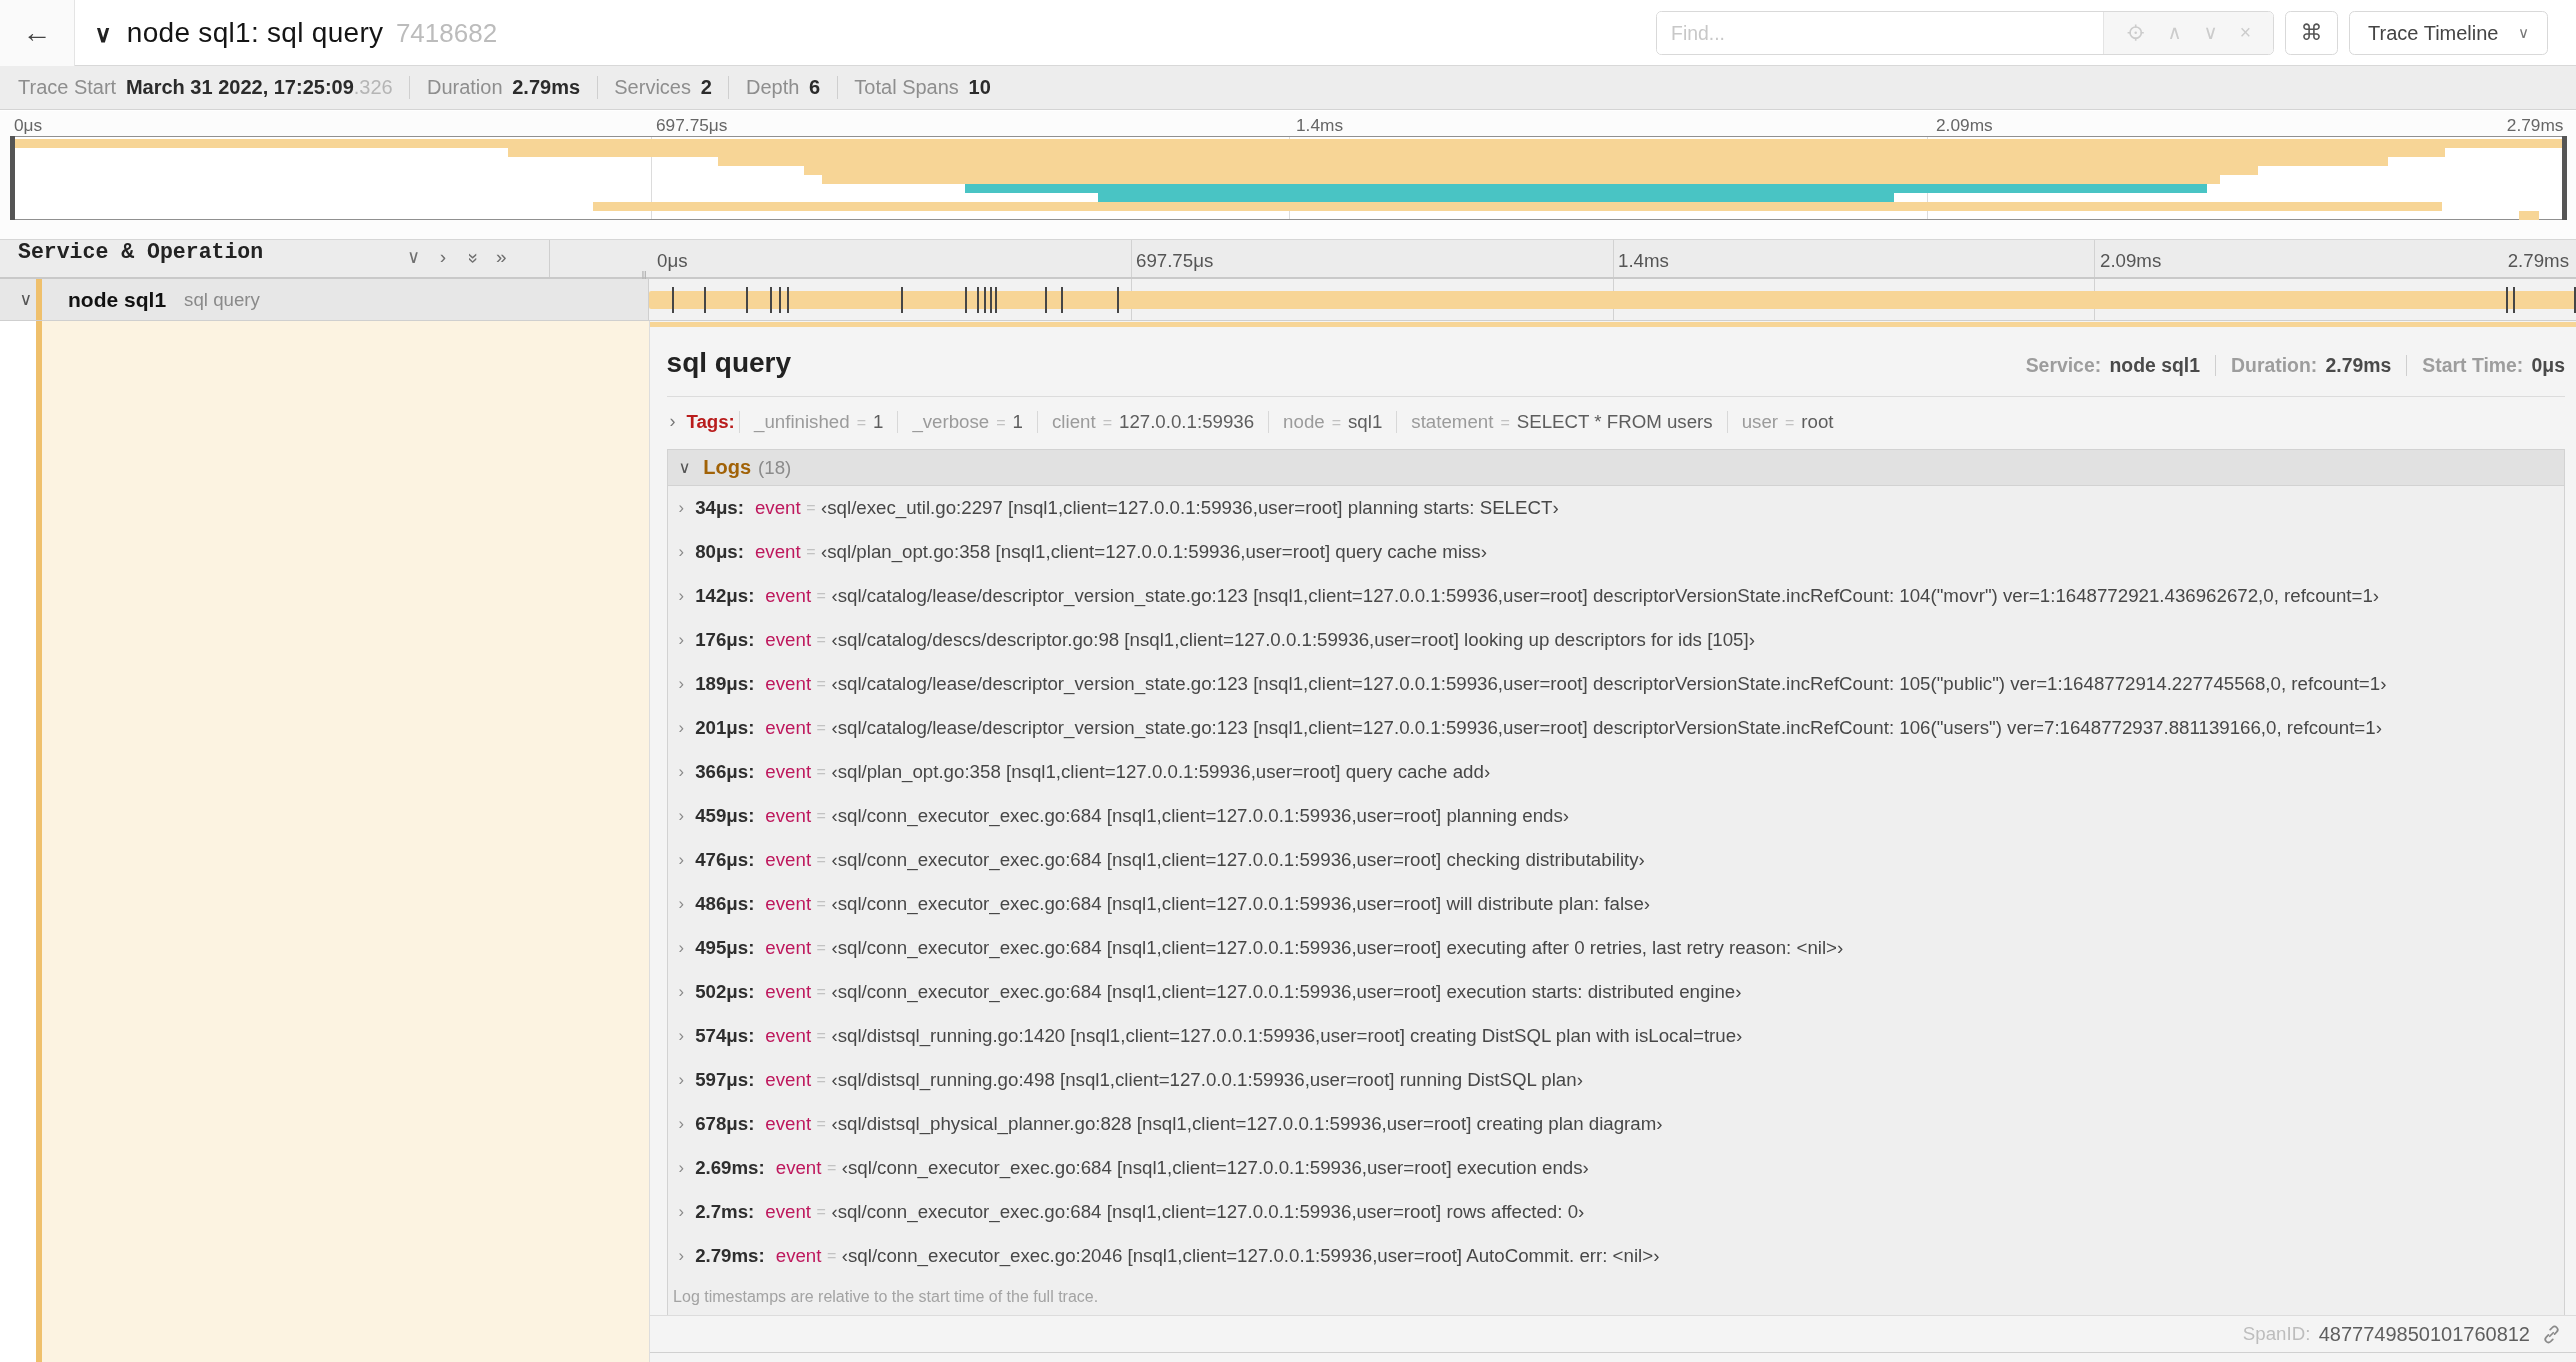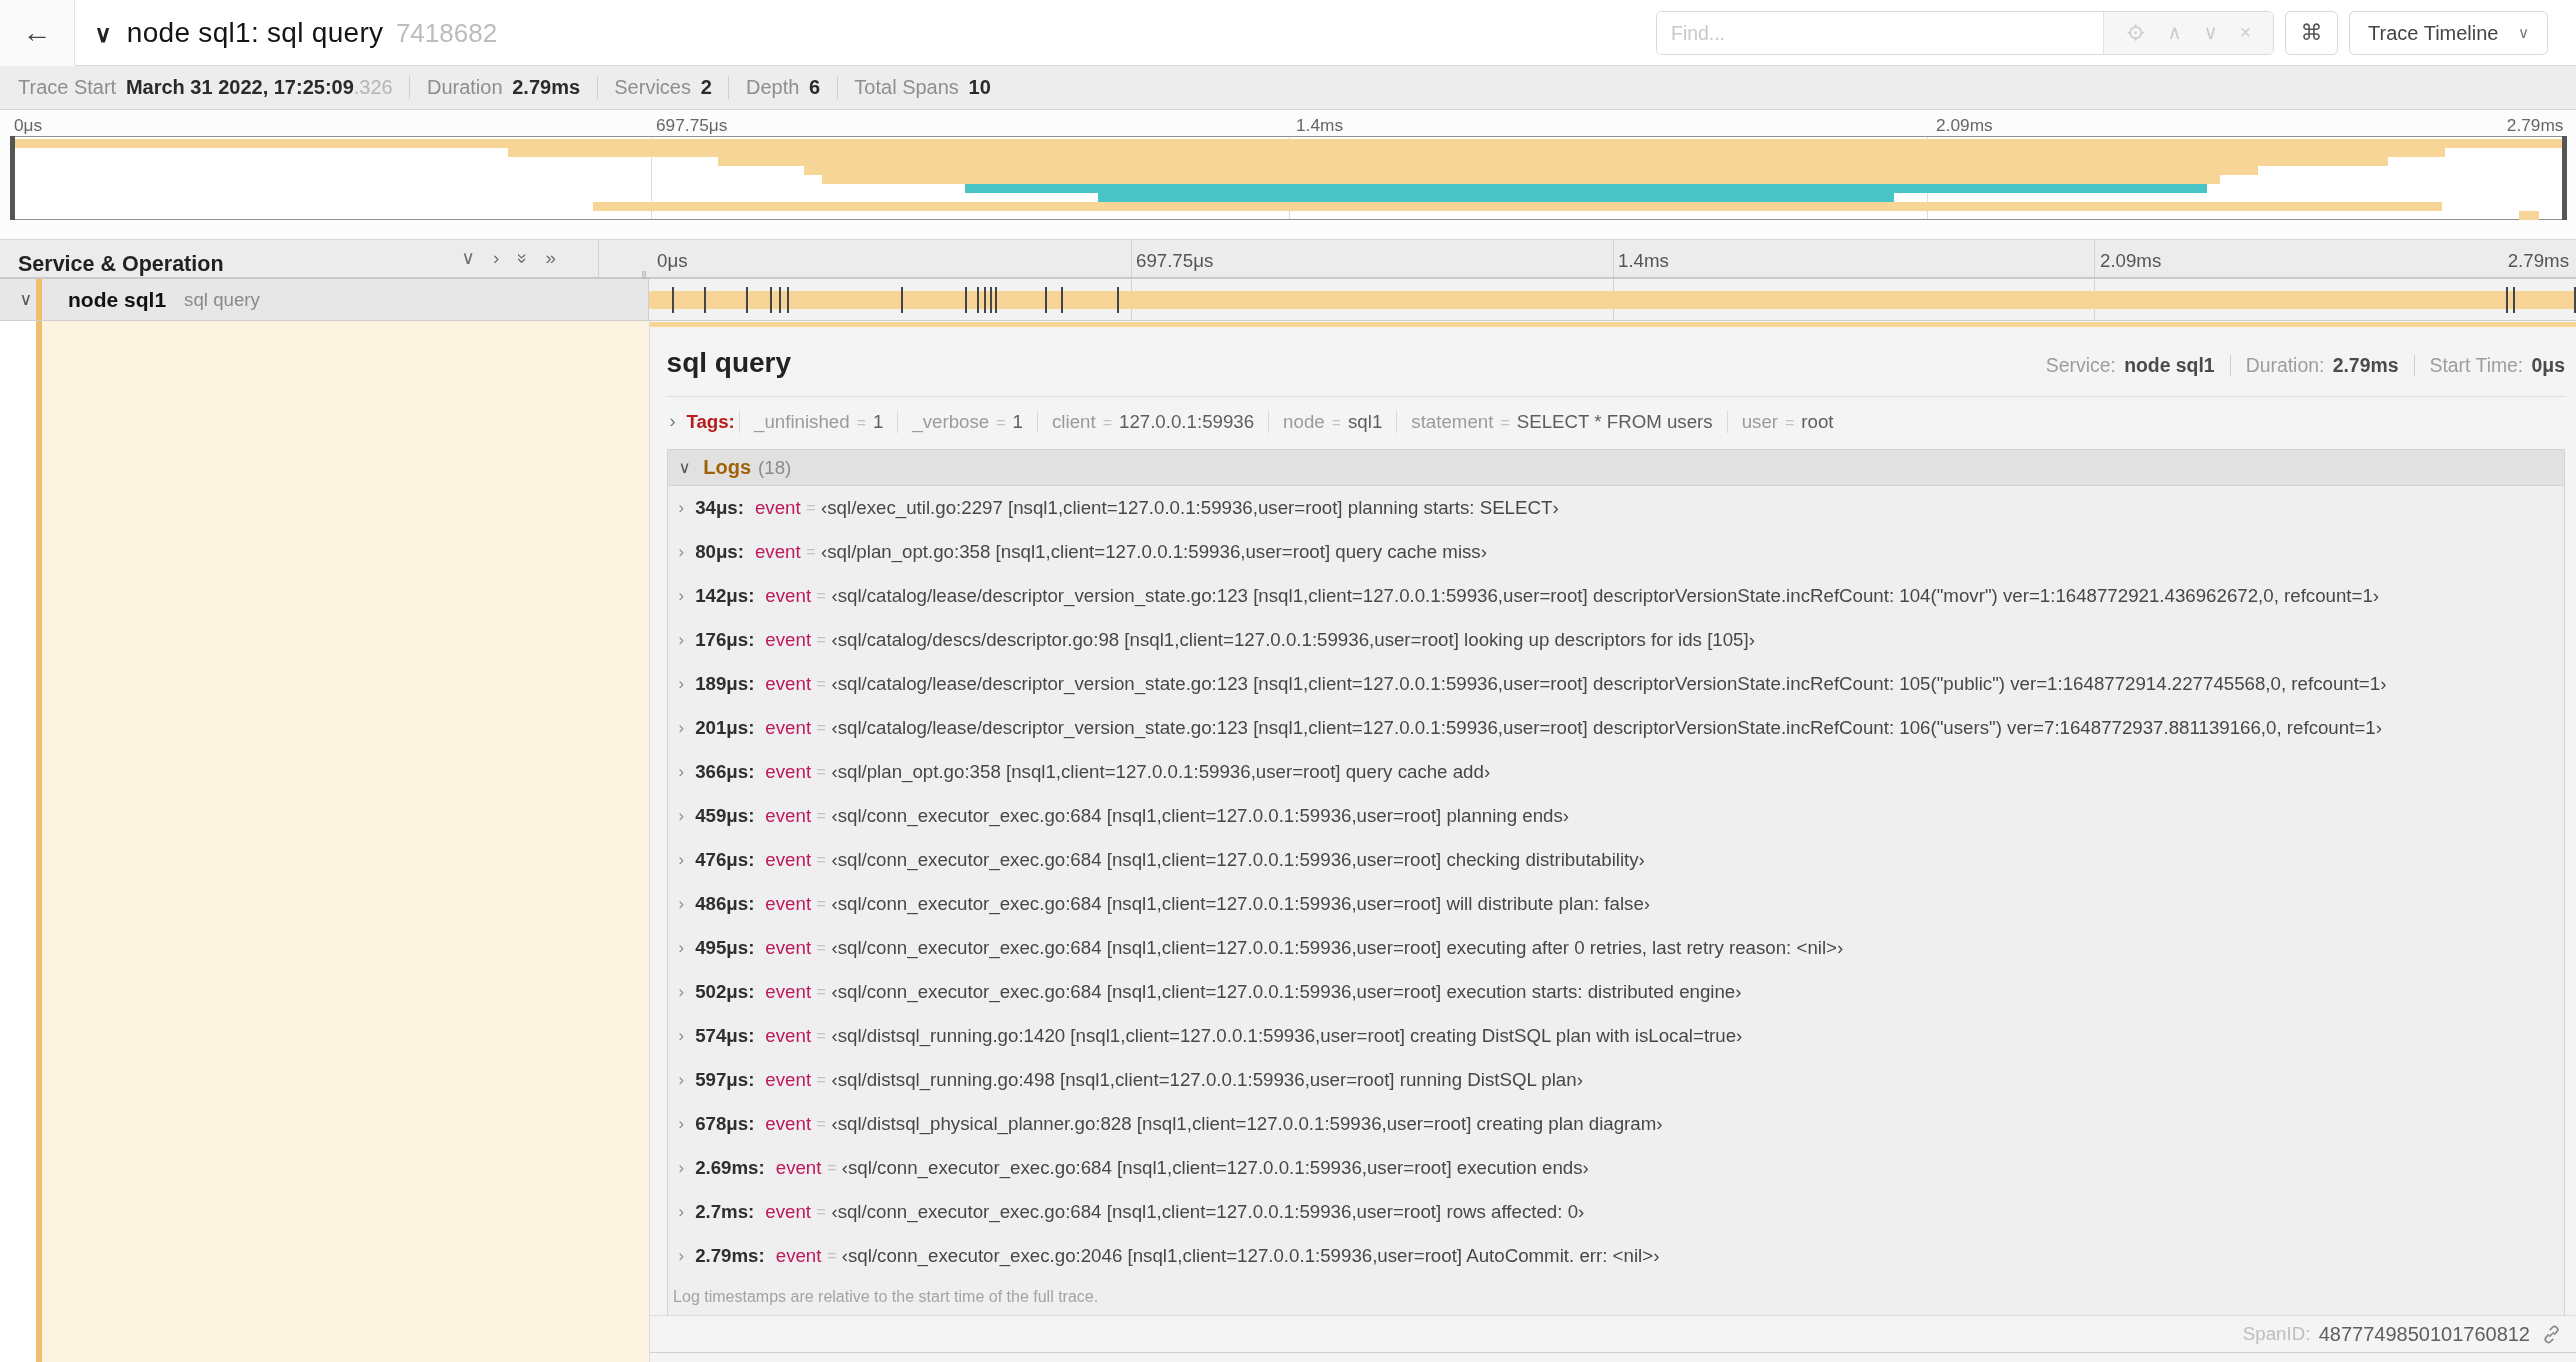--- a/index.html
+++ b/index.html
@@ -36,21 +36,21 @@
   
   .minimap { position:absolute; left:0; top:111px; width:2576px; height:128px; background:#fcfcfc; }
   .mm-label { position:absolute; top:4.2px; font-size:17.3px; color:#666; }
   .mm-canvas { position:absolute; left:12.5px; top:25px; width:2553px; height:84px; background:#fff; border:1.4px solid #909090; }
   .mm-grid { position:absolute; top:0; bottom:0; width:0.7px; background:#dcdcdc; }
   .mm-row { position:absolute; height:9px; }
   .mm-handle { position:absolute; top:25px; width:4.8px; height:84px; background:#555; cursor:ew-resize; }
 
   
   .tl-header { position:absolute; left:0; top:239px; width:2576px; height:40px; background:#ececec; border-top:0.7px solid #d6d6d6; border-bottom:2.1px solid #c9c9c9; }
-  .tlh-left { position:absolute; left:0; top:0; width:599px; height:100%; border-right:0.7px solid #cfcfcf; display:flex; align-items:flex-end; }
+  .tlh-left { position:absolute; left:0; top:0; width:550px; height:100%; border-right:0.7px solid #cfcfcf; display:flex; align-items:flex-start;font-family:Liberation Mono, monospace; }
   .tlh-title { font-size:21.5px; font-weight:700; color:#222; margin-left:18px; }
   .tlh-icons { position:absolute; right:42px; top:0; height:100%; display:flex; align-items:center; gap:18px; color:#707070; font-size:18.7px; }
   .tlh-icons span { cursor:pointer; line-height:1; }
   .rot90 { display:inline-block; transform:rotate(90deg); }
   .col-grip { position:absolute; left:641px; top:28px; width:11px; height:11px; color:#b5b5b5; font-size:15.2px; letter-spacing:1.4px; cursor:col-resize; }
   .tl-axis-label { position:absolute; top:9.7px; font-size:18.7px; color:#555; }
   .gridline { position:absolute; top:0; bottom:0; width:0.7px; background:#d2d2d2; }
 
   
   .span-row { position:absolute; left:0; top:279px; width:2576px; height:42px; border-bottom:0.7px solid #cfcfcf; background:#f2f2f2; }
@@ -67,21 +67,21 @@
   .detail-left { position:absolute; left:0; top:321px; width:649px; height:1041px; background:#fff; }
   .dl-cream { position:absolute; left:42px; top:0; right:0; bottom:0; }
   .dl-stripe { position:absolute; left:36px; top:0; width:6.2px; height:100%; }
   .detail-panel { position:absolute; left:649px; top:321px; width:1927px; height:1041px; background:#f4f4f4; border-left:0.7px solid #ddd; }
   .dp-topbar { position:absolute; left:0; top:1.4px; width:100%; height:4.8px; }
   .dp-content { position:absolute; left:16.6px; right:11px; top:0; }
   .dp-titlerow { margin-top:26px; display:flex; align-items:baseline; justify-content:space-between; }
   .dp-title { font-size:28px; font-weight:700; color:#222; }
   .dp-meta { display:flex; align-items:baseline; font-size:19.4px; }
   .dp-meta .sep { width:0.7px; height:21px; background:#cfcfcf; margin:0 15.2px; align-self:center; }
-  .dpm-label { color:#9d9d9d; margin-right:8.3px; }
+  .dpm-label { color:#9d9d9d; margin-right:8.3px;font-weight:bold; }
   .dpm-value { color:#4a4a4a; font-weight:700; }
   .dp-hr { border:none; border-top:0.7px solid #dcdcdc; margin-top:16.6px; }
   .tags-row { display:flex; align-items:center; padding:14px 0 12.5px 2.8px; font-size:18.7px; cursor:pointer; }
   .tags-chev { color:#777; font-size:18px; margin-right:11px; }
   .tags-label { font-weight:700; color:#b91c1c; margin-right:4.2px; }
   .tag-item { display:flex; align-items:baseline; padding:0 14px; border-left:0.7px solid #d8d8d8; }
   .tag-item:first-of-type { border-left:none; margin-left:7px; border-left:0.7px solid #d8d8d8; }
   .tag-key { color:#9b9b9b; }
   .tag-eq { color:#c2c2c2; margin:0 7px; font-size:16px; }
   .tag-val { color:#5d5d5d; }

